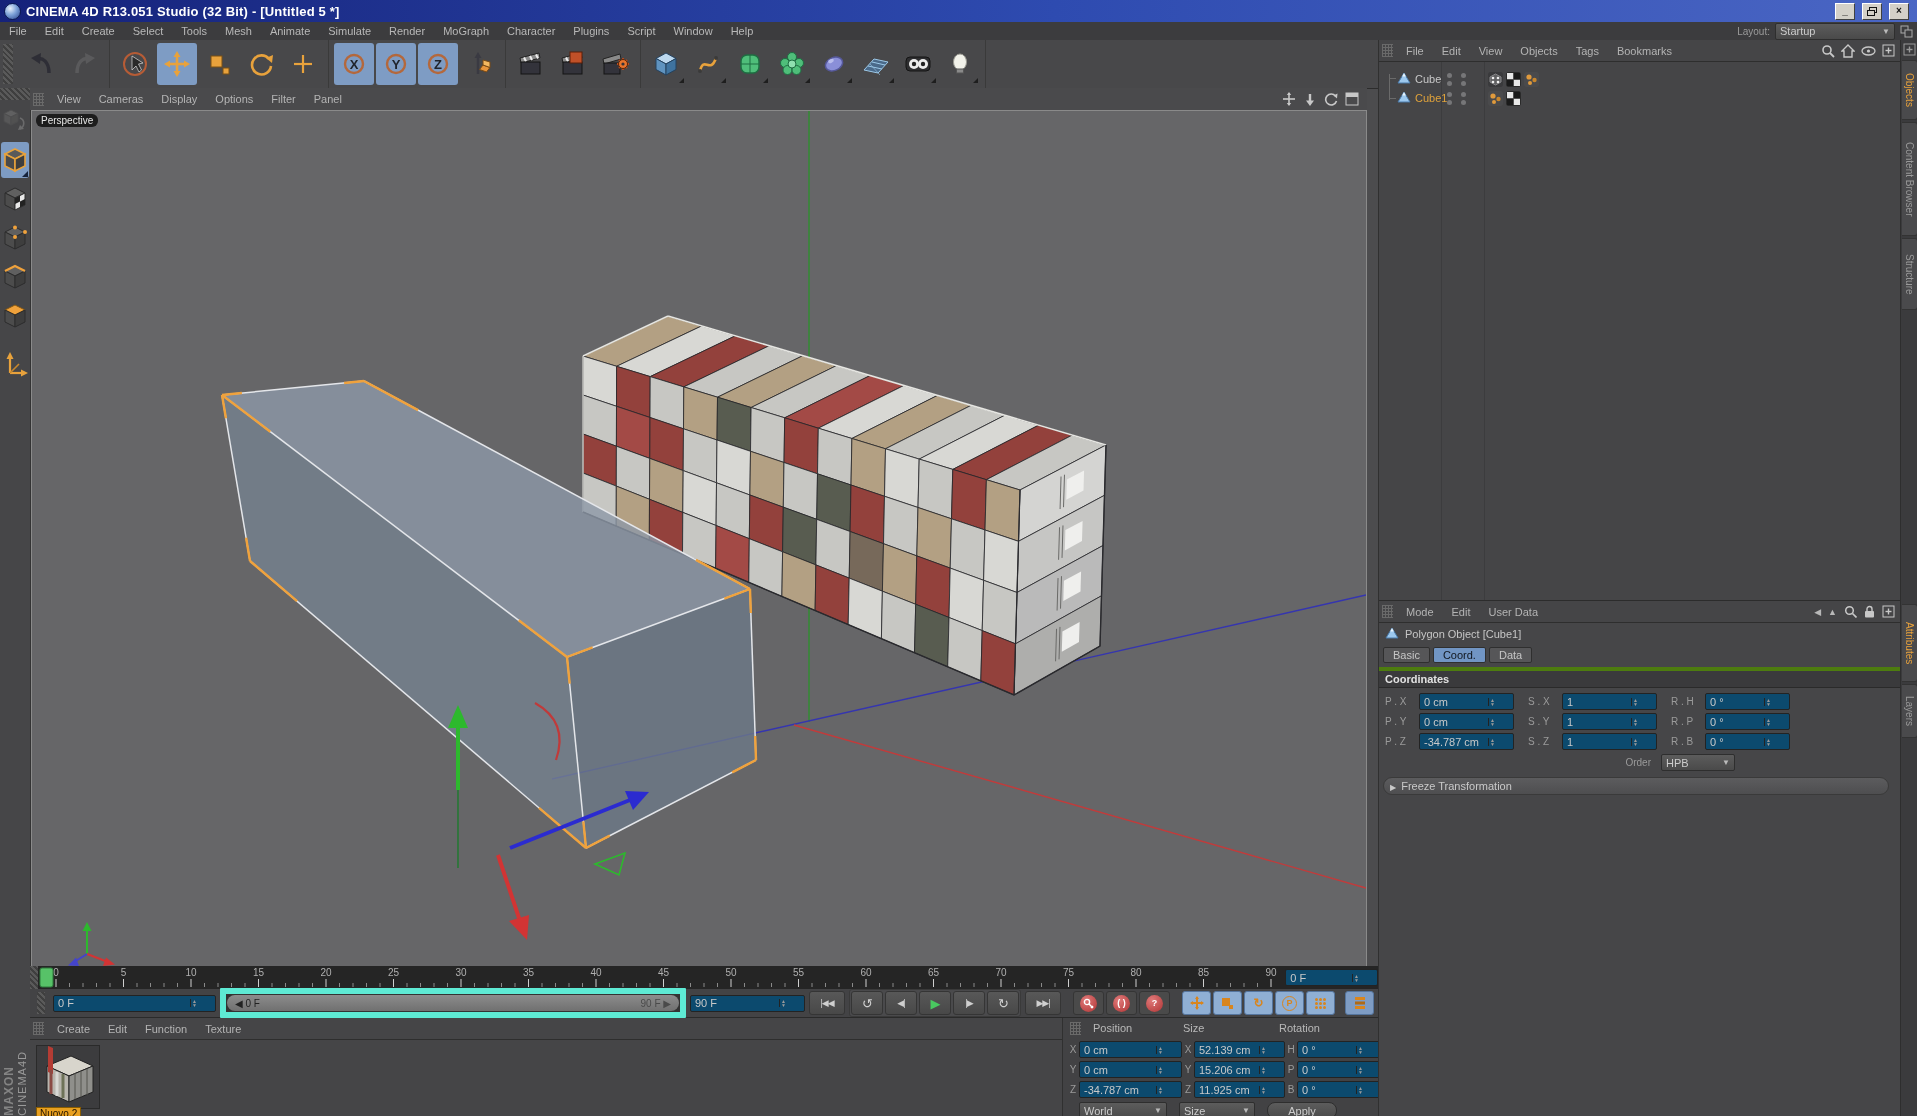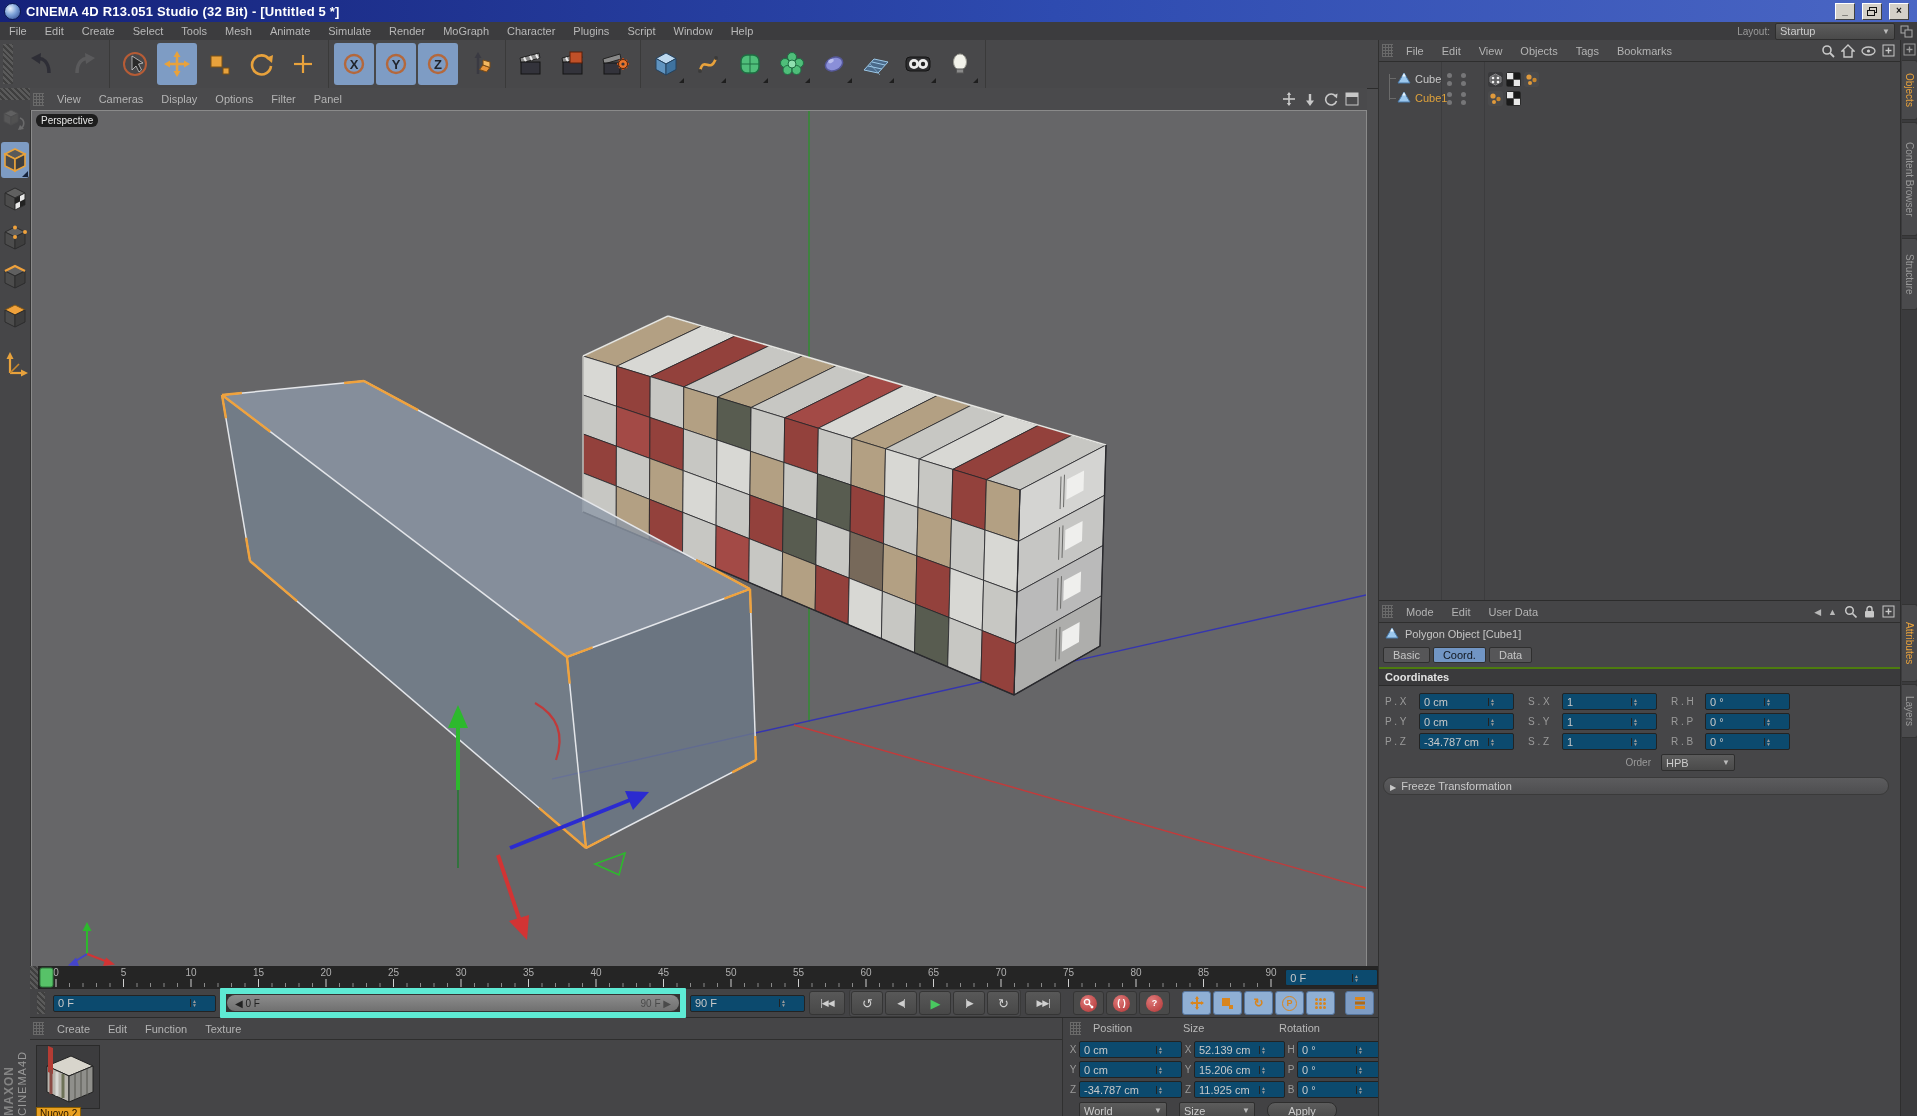--- a/index.html
+++ b/index.html
@@ -81,21 +81,21 @@
   .omdiv{position:absolute;top:0;bottom:0;width:1px;background:#3c3c3e;}
   .omrow{position:absolute;left:0;height:18px;display:flex;align-items:center;font-size:11px;}
   .dots{display:flex;gap:9px;}
   .dotcol{display:flex;flex-direction:column;gap:3px;}
   .dot{width:5px;height:5px;border-radius:50%;background:#767678;}
   .tag{width:15px;height:15px;border-radius:2px;margin-right:3px;}
   #attrpanel{position:absolute;left:0;top:560px;width:100%;height:516px;background:#464648;border-top:1px solid #2c2c2c;}
   #attrtitle{display:flex;align-items:center;gap:6px;height:22px;padding-left:6px;font-size:11px;color:#c6c6c6;}
   .tab{background:#565658;border:1px solid #2f2f2f;border-radius:2px;color:#c6c6c6;font-size:11px;padding:1px 9px;margin-right:3px;}
   .tab.on{background:#7195c4;color:#10161f;}
-  #secbar{background:#3a3a3c;border-top:2px solid #4d7c0f;border-bottom:1px solid #2a2a2a;color:#e2e2e2;font-weight:bold;font-size:11px;padding:2px 6px;}
+  #secbar{background:#3a3a3c;border-top:4px solid #4d7c0f;border-bottom:1px solid #2a2a2a;color:#e2e2e2;font-weight:bold;font-size:11px;padding:2px 6px;}
   .arow{position:absolute;display:flex;align-items:center;left:6px;}
   .alab{width:34px;font-size:10px;color:#9a9a9a;white-space:nowrap;}
   #freezebar{position:absolute;left:4px;right:12px;background:linear-gradient(#5c5c5e,#4e4e50);border:1px solid #3a3a3a;color:#c9c9c9;font-size:11px;padding:2px 6px;border-radius:9px;}
   
   #tabstrip{left:1900px;top:40px;width:17px;height:1076px;background:#3b3b3d;border-left:1px solid #2e2e2e;}
   .vtab{position:absolute;left:1px;width:15px;background:#4a4a4c;border:1px solid #333;border-left:none;border-radius:0 3px 3px 0;
         display:flex;align-items:center;justify-content:center;font-size:10px;color:#9a9a9a;}
   .vtab.on{color:#e8a23c;}
   .vtab span{writing-mode:vertical-rl;padding:6px 0;}
   svg{display:block;}

